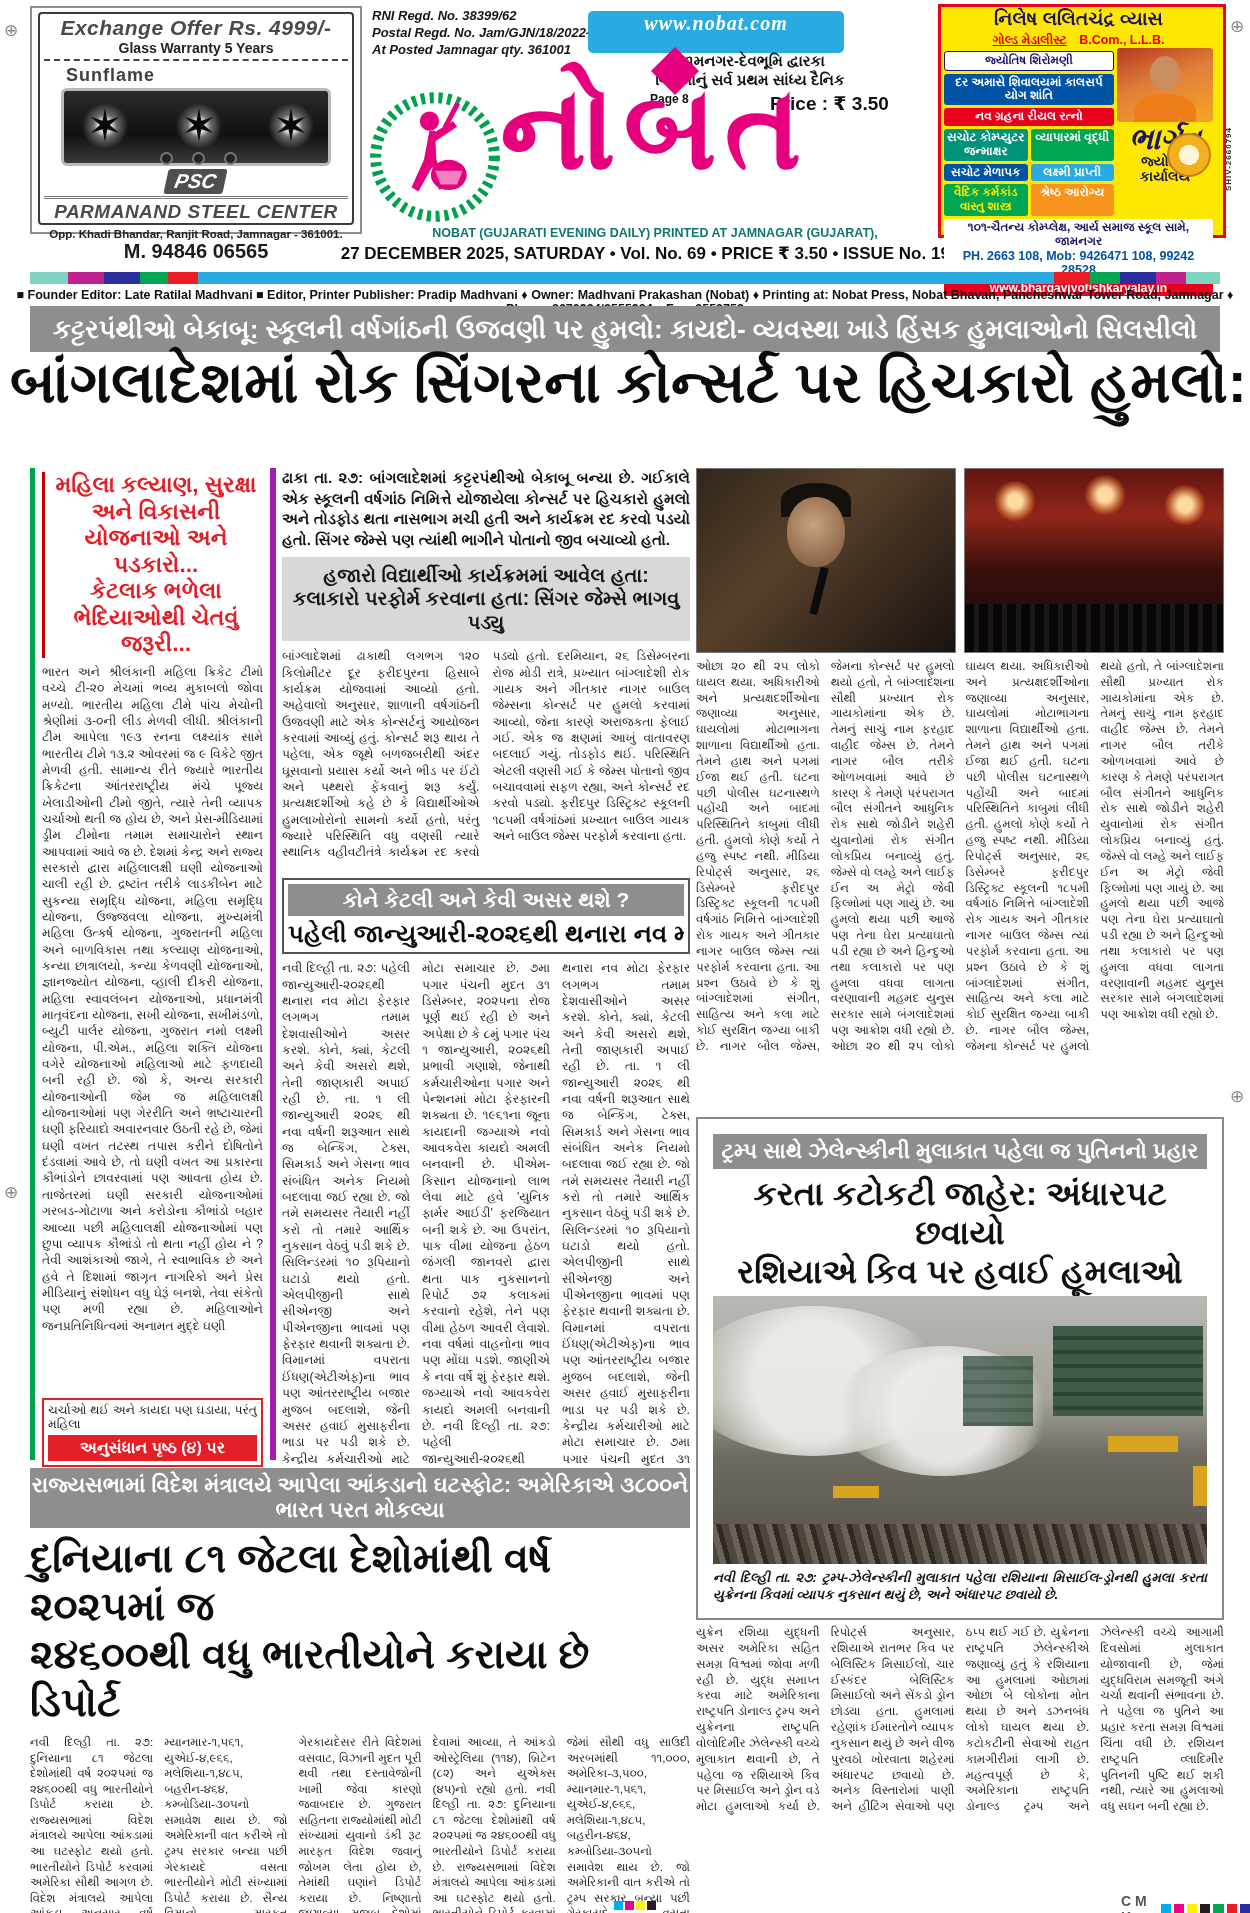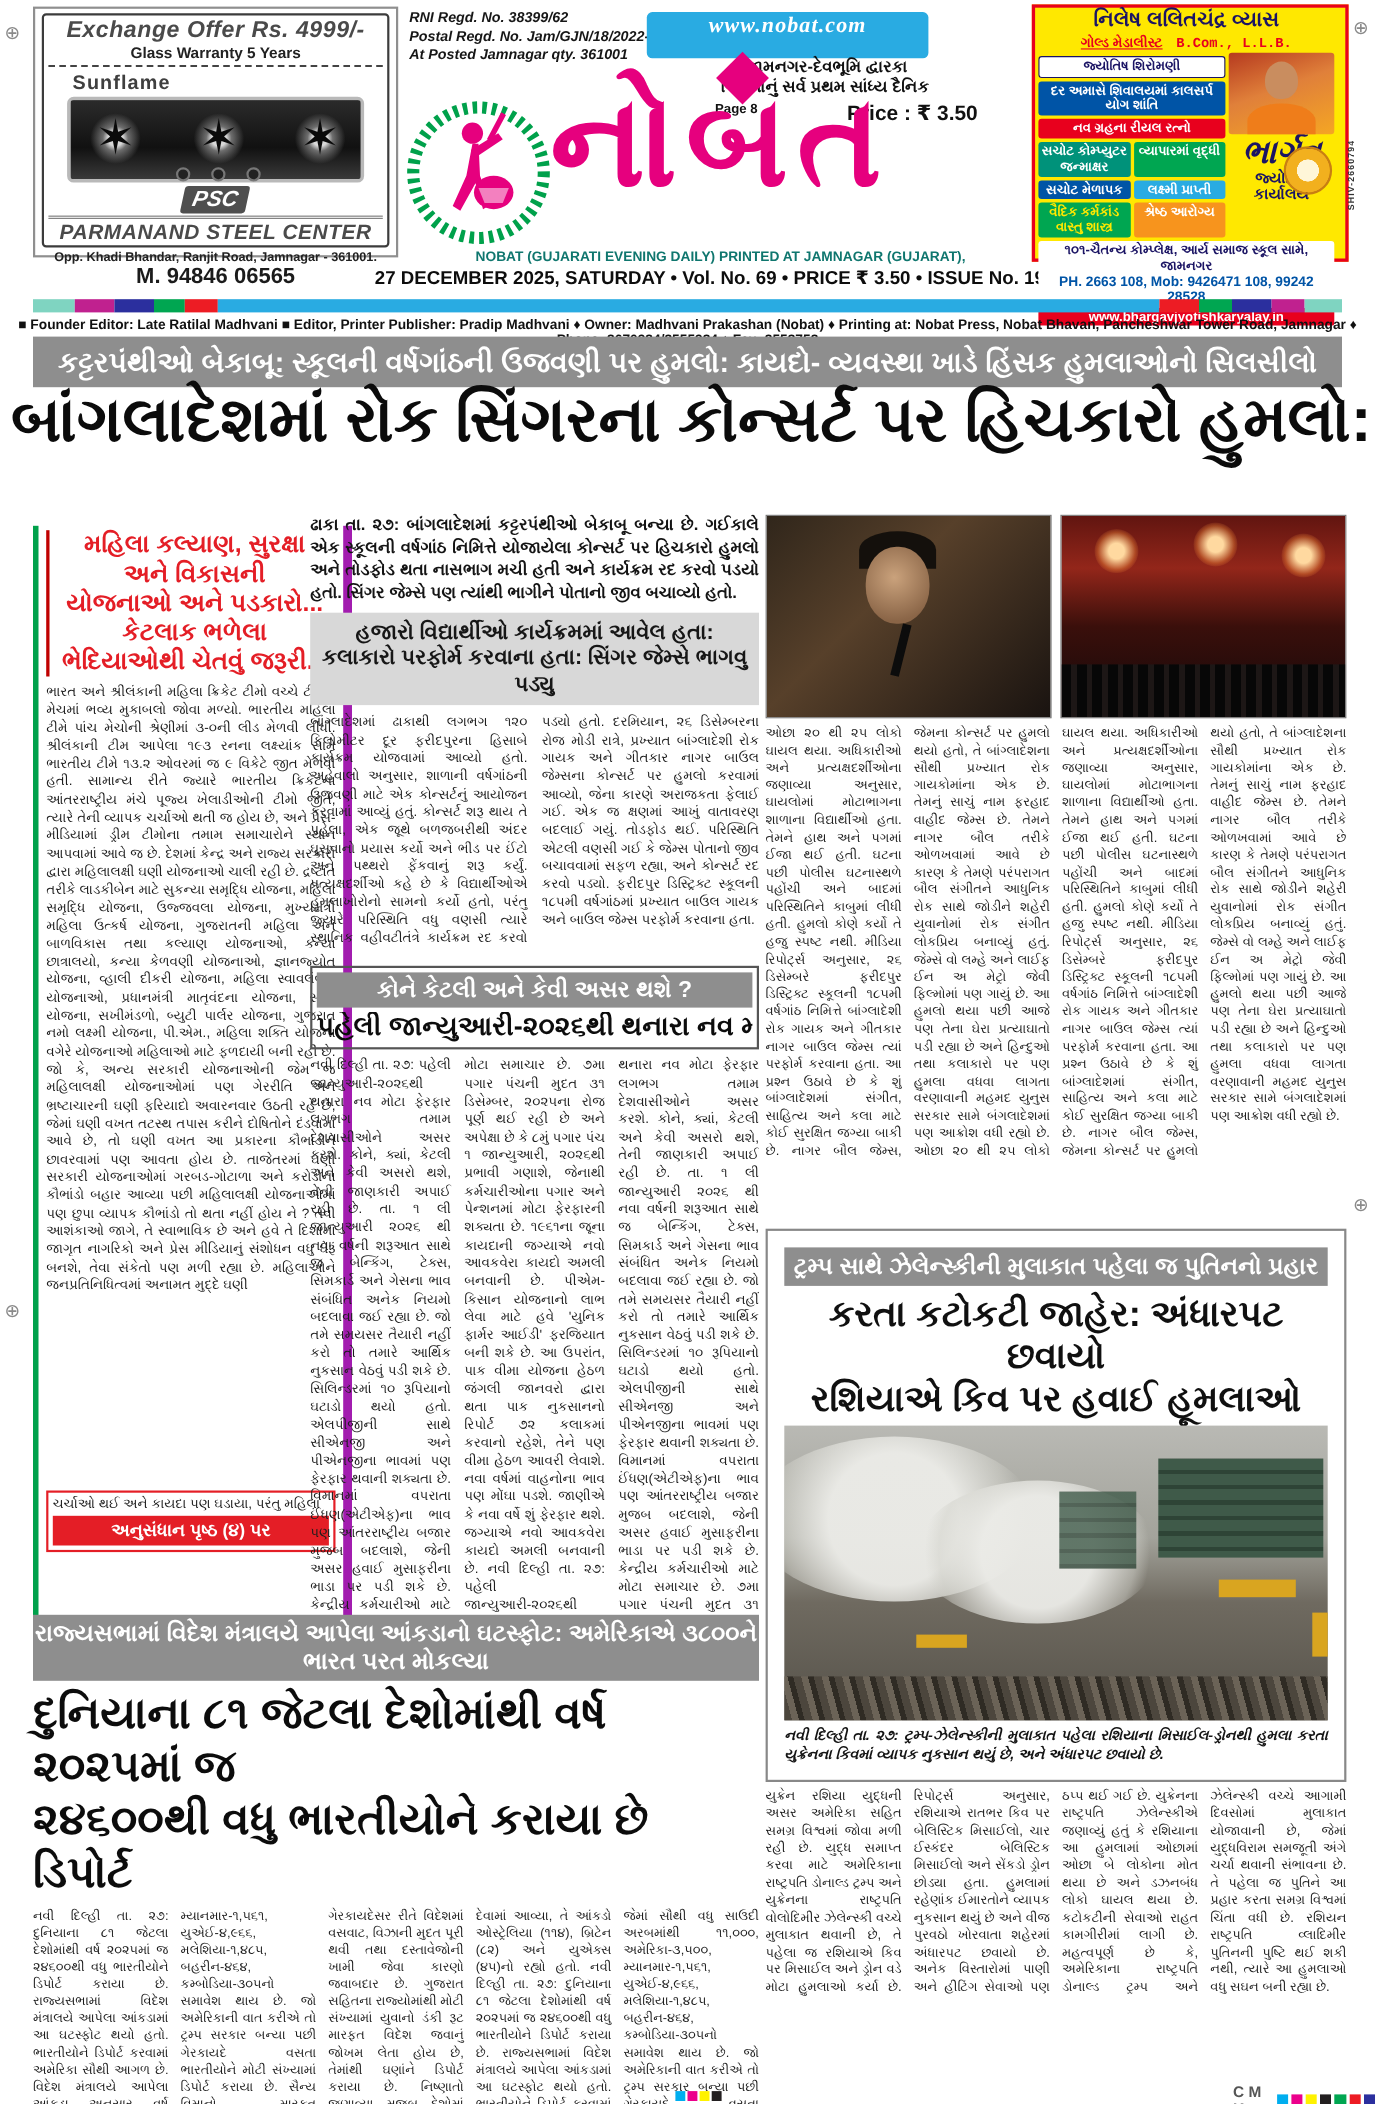--- a/index.html
+++ b/index.html
@@ -30,21 +30,21 @@
   .priceno{left:770px;top:92px;font-size:19px;font-weight:bold;}
   .nobat-logo{left:366px;top:88px;width:138px;height:138px;}
   .nobat-title{left:500px;top:70px;font-size:116px;font-weight:bold;color:#e6007e;letter-spacing:8px;line-height:1;font-family:"Liberation Sans",sans-serif;}
   .pink-diamond{left:658px;top:54px;width:34px;height:34px;background:#e6007e;transform:rotate(45deg);}
   .print-line{left:330px;top:226px;width:650px;text-align:center;font-size:12.5px;font-weight:bold;color:#0f766e;}
   .date-line{left:300px;top:243px;width:700px;text-align:center;font-size:17px;font-weight:bold;color:#0d0d0d;}
   
   .ad-right{left:938px;top:4px;width:288px;height:234px;border:3px solid #e8001d;background:#ffe800;padding:2px 10px 2px 3px;font-weight:bold;}
   .ar-name{color:#1b1464;font-size:19px;text-align:center;line-height:1.1;}
   .ar-medal{color:#e8001d;font-size:12.5px;text-decoration:underline;display:inline-block;}
-  .ar-degree{color:#e8001d;font-size:12.5px;display:inline-block;margin-left:8px;font-family:Liberation Mono, monospace;}
+  .ar-degree{color:#e8001d;font-size:12.5px;display:inline-block;margin-left:8px;}
   .ar-strip{color:#fff;font-size:12px;text-align:center;border-radius:3px;padding:2px 3px;margin-top:3px;line-height:1.15;}
   .ar-cols{display:flex;gap:3px;}
   .ar-colL{width:170px;}
   .ar-colR{flex:1;}
   .ar-photo{height:74px;background:linear-gradient(160deg,#b63a1f 0%,#e0803a 45%,#f5a623 100%);border-radius:3px;position:relative;overflow:hidden;}
   .ar-face{position:absolute;left:50%;top:8px;transform:translateX(-50%);width:30px;height:34px;border-radius:50% 50% 45% 45%;background:#c98d5f;}
   .ar-robe{position:absolute;left:50%;bottom:-4px;transform:translateX(-50%);width:62px;height:32px;border-radius:50% 50% 0 0;background:#ef7d1a;}
   .ar-brand1{color:#1b1464;font-size:30px;font-style:italic;text-align:center;line-height:1;margin-top:2px;font-weight:bold;}
   .ar-brand2{color:#1b1464;font-size:14px;text-align:center;line-height:1.1;}
   .ar-bottom{background:#fff;border-radius:3px;margin-top:3px;padding:1px 2px;text-align:center;}
@@ -58,21 +58,21 @@
   .colorstrip div{height:100%;}
   .founder{left:0;top:288px;width:1250px;text-align:center;font-size:12.5px;font-weight:bold;color:#111;}
   .kicker-band{left:30px;top:306px;width:1190px;height:46px;background:#8e8e8e;color:#fff;font-weight:bold;font-size:26px;text-align:center;line-height:46px;}
   .main-headline{left:10px;top:354px;width:1230px;text-align:center;font-size:57px;font-weight:bold;color:#0b0b0b;line-height:1.0;white-space:nowrap;}
   
   .body-txt{font-size:12.3px;line-height:1.33;text-align:justify;color:#1d1d1d;overflow:hidden;}
   .c2{column-count:2;column-gap:13px;}
   .c3{column-count:3;column-gap:12px;}
   .c4{column-count:4;column-gap:11px;}
   .c5{column-count:5;column-gap:11px;}
-  .left-col{left:30px;top:468px;width:290px;height:992px;border-left:5px solid #00a14b;border-right:8px solid #a21caf;padding:4px 7px;margin-top:10px;}
+  .left-col{left:30px;top:468px;width:246px;height:992px;border-left:5px solid #00a14b;border-right:6px solid #a21caf;padding:4px 7px;}
   .left-head{color:#e41e26;font-weight:bold;font-size:22.5px;text-align:center;line-height:1.18;border-left:3px solid #c00000;padding-left:4px;}
   .left-body{height:730px;margin-top:6px;}
   .left-endbox{border:2px solid #e41e26;margin-top:4px;padding:3px 4px 4px;}
   .left-endline{font-size:12.3px;color:#1d1d1d;text-align:justify;}
   .cont-btn{margin-top:4px;background:#e41e26;color:#fff;font-weight:bold;font-size:16px;text-align:center;padding:4px 0;}
   .mid-sec{left:282px;top:468px;width:408px;}
   .lead-para{font-weight:bold;font-size:15.2px;line-height:1.35;text-align:justify;color:#141414;}
   .subhead-box{background:#d8d8d8;margin-top:7px;padding:7px 6px;font-weight:bold;font-size:19.5px;text-align:center;line-height:1.2;color:#161616;}
   .midbodyA{height:222px;margin-top:7px;}
   .newyear-box{border:2px solid #555;margin-top:8px;padding:4px;}

